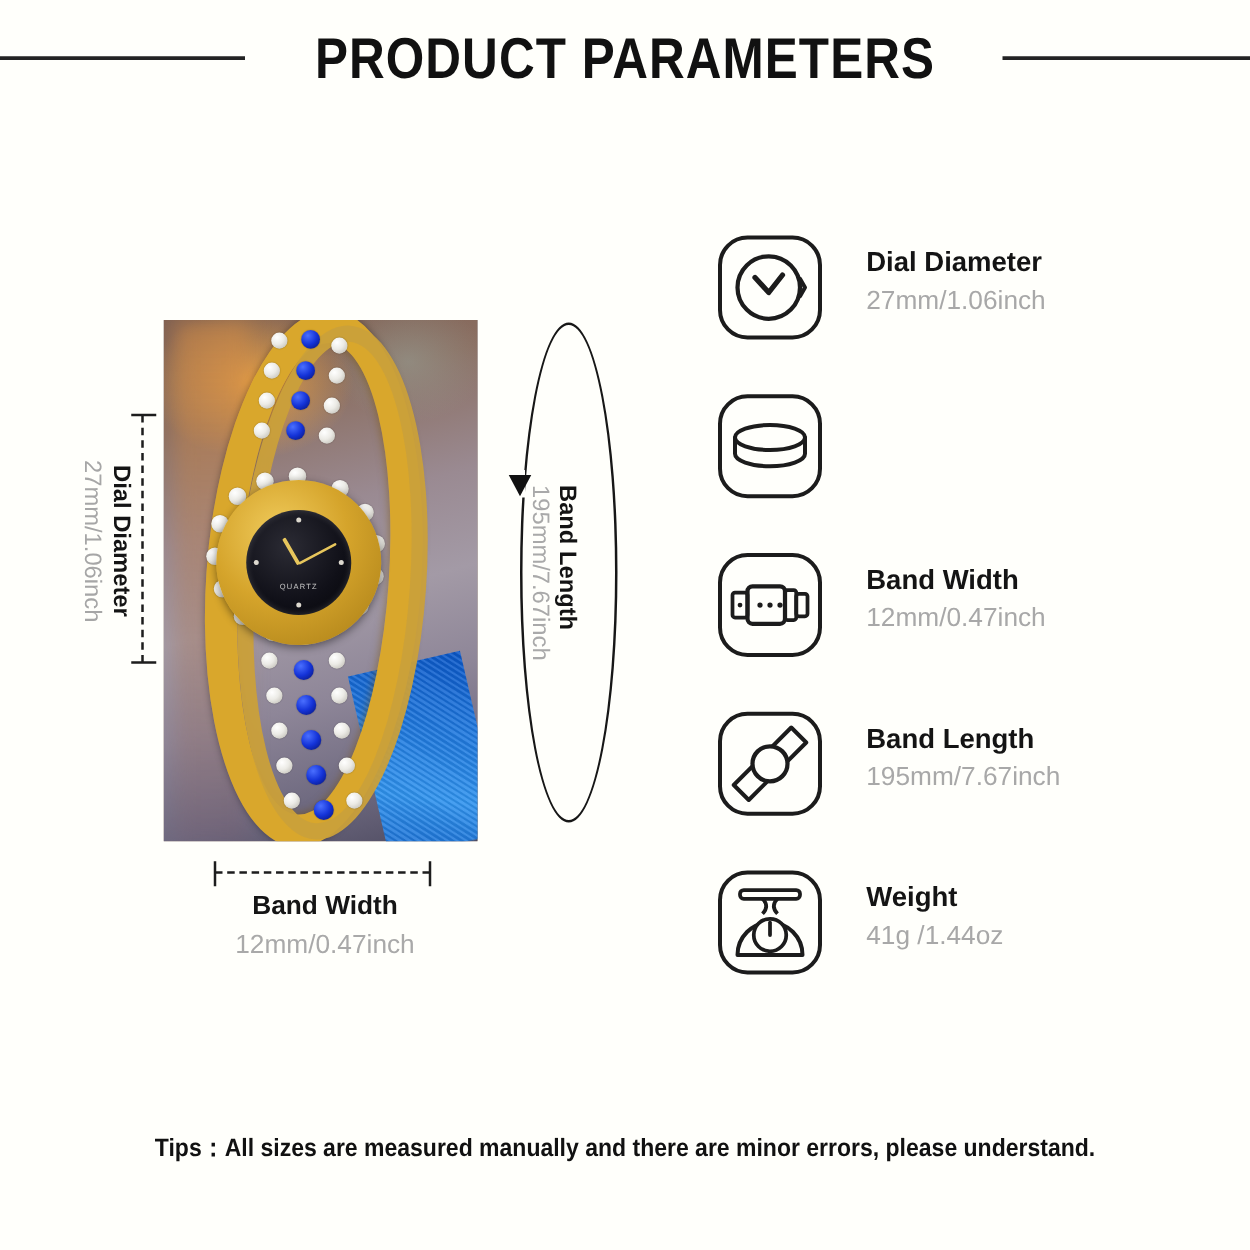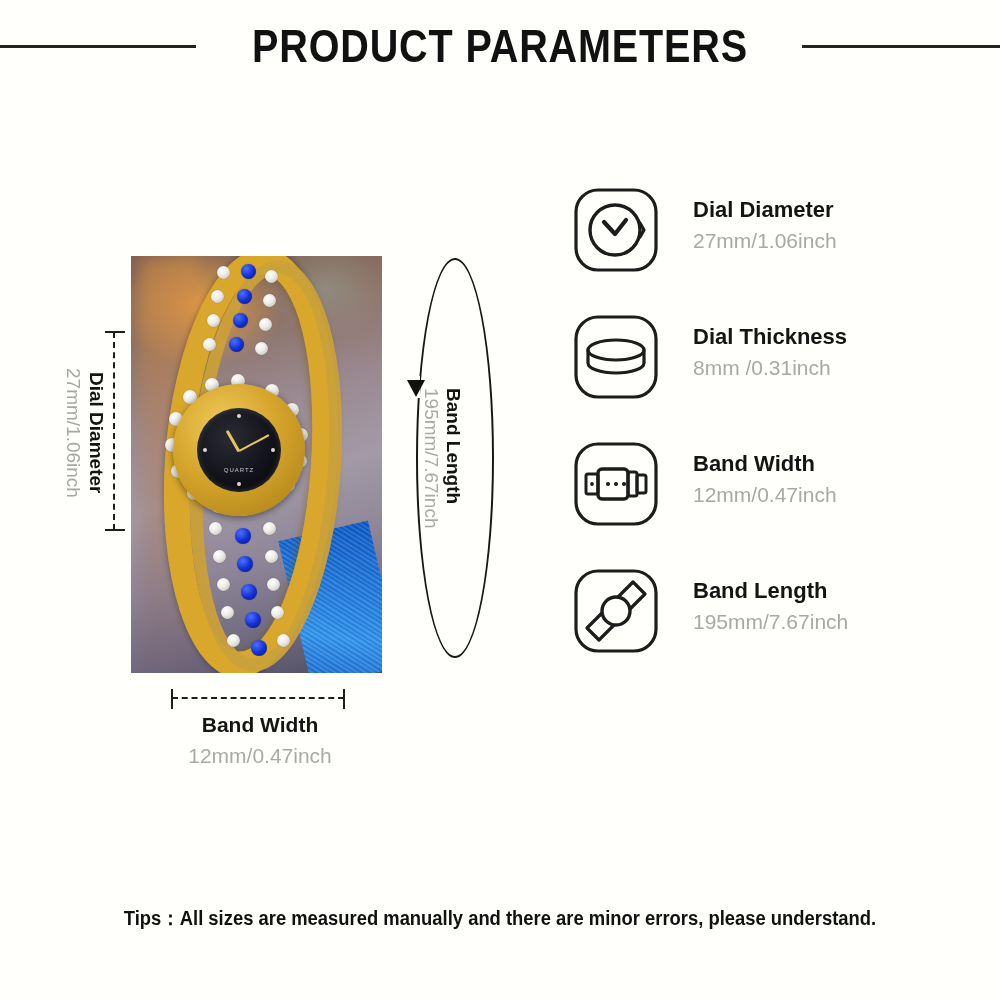--- a/index.html
+++ b/index.html
@@ -456,24 +456,20 @@
   </div>
 
   <div class="spec-row">
     <div class="spec-icon">
       <svg width="92" height="92" viewBox="0 0 92 92" fill="none" stroke="#1c1c1c">
         <rect x="6" y="6" width="80" height="80" rx="22" stroke-width="3.2"></rect>
         <ellipse cx="46" cy="39" rx="28" ry="10" stroke-width="3.2"></ellipse>
         <path d="M18 39 v13 a28 10 0 0 0 56 0 v-13" stroke-width="3.2" stroke-linecap="round"></path>
       </svg>
     </div>
-    <div class="spec-text">
-      <div class="spec-label">Dial Thickness</div>
-      <div class="spec-value">8mm /0.31inch</div>
-    </div>
   </div>
 
   <div class="spec-row">
     <div class="spec-icon">
       <svg width="92" height="92" viewBox="0 0 92 92" fill="none" stroke="#1c1c1c">
         <rect x="6" y="6" width="80" height="80" rx="22" stroke-width="3.2"></rect>
         <rect x="16" y="36" width="12" height="20" rx="2" stroke-width="3"></rect>
         <rect x="28" y="31" width="30" height="30" rx="4" stroke-width="3.4"></rect>
         <rect x="58" y="34" width="9" height="24" rx="2" stroke-width="3"></rect>
         <rect x="67" y="37" width="9" height="18" rx="2" stroke-width="3"></rect>
@@ -497,16 +493,33 @@
         <path d="M29 75 L17 63 L40 40 L52 52 Z" stroke-width="3.2" stroke-linejoin="round"></path>
         <circle cx="46" cy="46" r="14" stroke-width="3.4" fill="#fffffb"></circle>
       </svg>
     </div>
     <div class="spec-text">
       <div class="spec-label">Band Length</div>
       <div class="spec-value">195mm/7.67inch</div>
     </div>
   </div>
 
+  <div class="spec-row">
+    <div class="spec-icon">
+      <svg width="92" height="92" viewBox="0 0 92 92" fill="none" stroke="#1c1c1c">
+        <rect x="6" y="6" width="80" height="80" rx="22" stroke-width="3.2"></rect>
+        <rect x="22" y="20" width="48" height="7" rx="3" stroke-width="3"></rect>
+        <path d="M40 27 q6 6 0 12" stroke-width="3" fill="none"></path>
+        <path d="M52 27 q-6 6 0 12" stroke-width="3" fill="none"></path>
+        <path d="M20 72 a26 26 0 0 1 52 0 z" stroke-width="3.2" stroke-linejoin="round"></path>
+        <circle cx="46" cy="56" r="13" stroke-width="3" fill="#fffffb"></circle>
+        <path d="M46 56 v-10" stroke-width="3" stroke-linecap="round"></path>
+      </svg>
+    </div>
+    <div class="spec-text">
+      <div class="spec-label">Weight</div>
+      <div class="spec-value">41g /1.44oz</div>
+    </div>
+  </div>
 
 </div>
 
 <div class="footer">Tips：All sizes are measured manually and there are minor errors, please understand.</div>
 
 </body></html>

